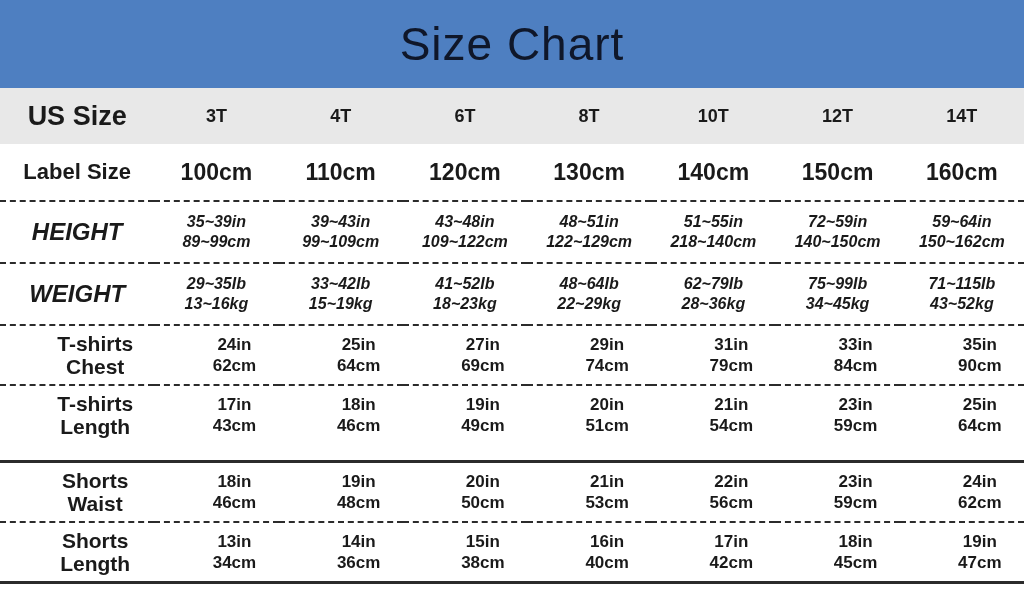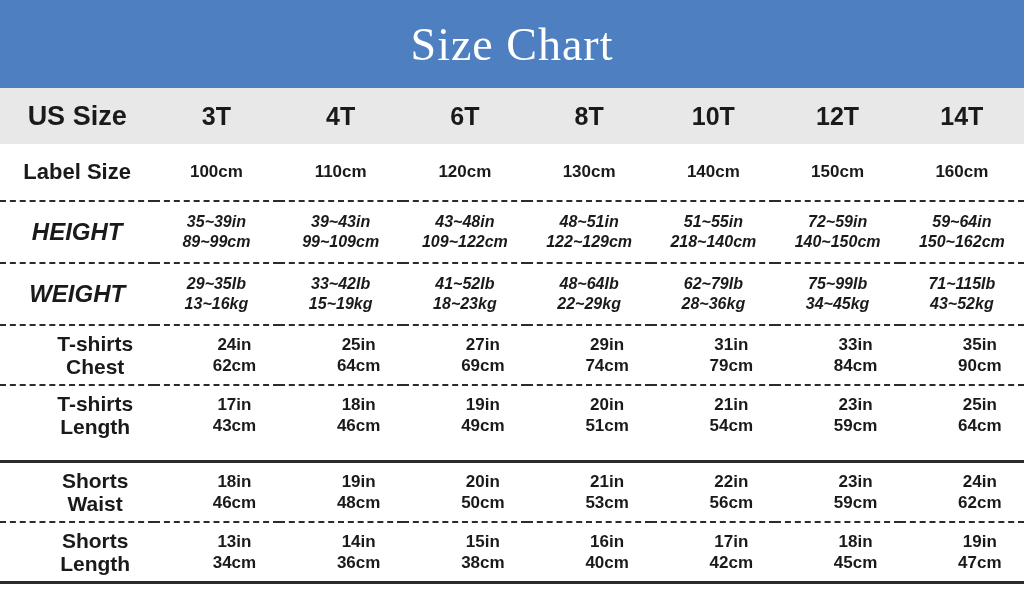--- a/index.html
+++ b/index.html
@@ -24,23 +24,23 @@
 
   
   .title-bar {
     height: 88px;
     background: #4e7fc1;
     display: flex;
     align-items: center;
     justify-content: center;
   }
   .title-text {
-    font-family: Liberation Serif, serif;
+    font-family: Liberation Sans, sans-serif;
     font-size: 46px;
-    color: #ffffff;
+    color: #0f172a;
     letter-spacing: 1px;
   }
 
   
   table.chart {
     width: 1024px;
     border-collapse: collapse;
     table-layout: fixed;
   }
   table.chart td {
@@ -57,31 +57,31 @@
     font-weight: bold;
     line-height: 1.12;
   }
 
   
   tr.head-row {
     background: #e8e8e8;
   }
   tr.head-row td {
     height: 56px;
-    font-size: 25px;
+    font-size: 18px;
     font-weight: bold;
   }
   tr.head-row td.rowlabel {
     font-size: 27px;
   }
 
   
   tr.label-row td {
     height: 56px;
-    font-size: 17px;
+    font-size: 23px;
     font-weight: bold;
   }
   tr.label-row td.rowlabel { font-size: 22px; margin-top: 24px; }
 
   
   tr.meas-row td {
     height: 60px;
     font-size: 16px;
     font-weight: bold;
     line-height: 1.25;

